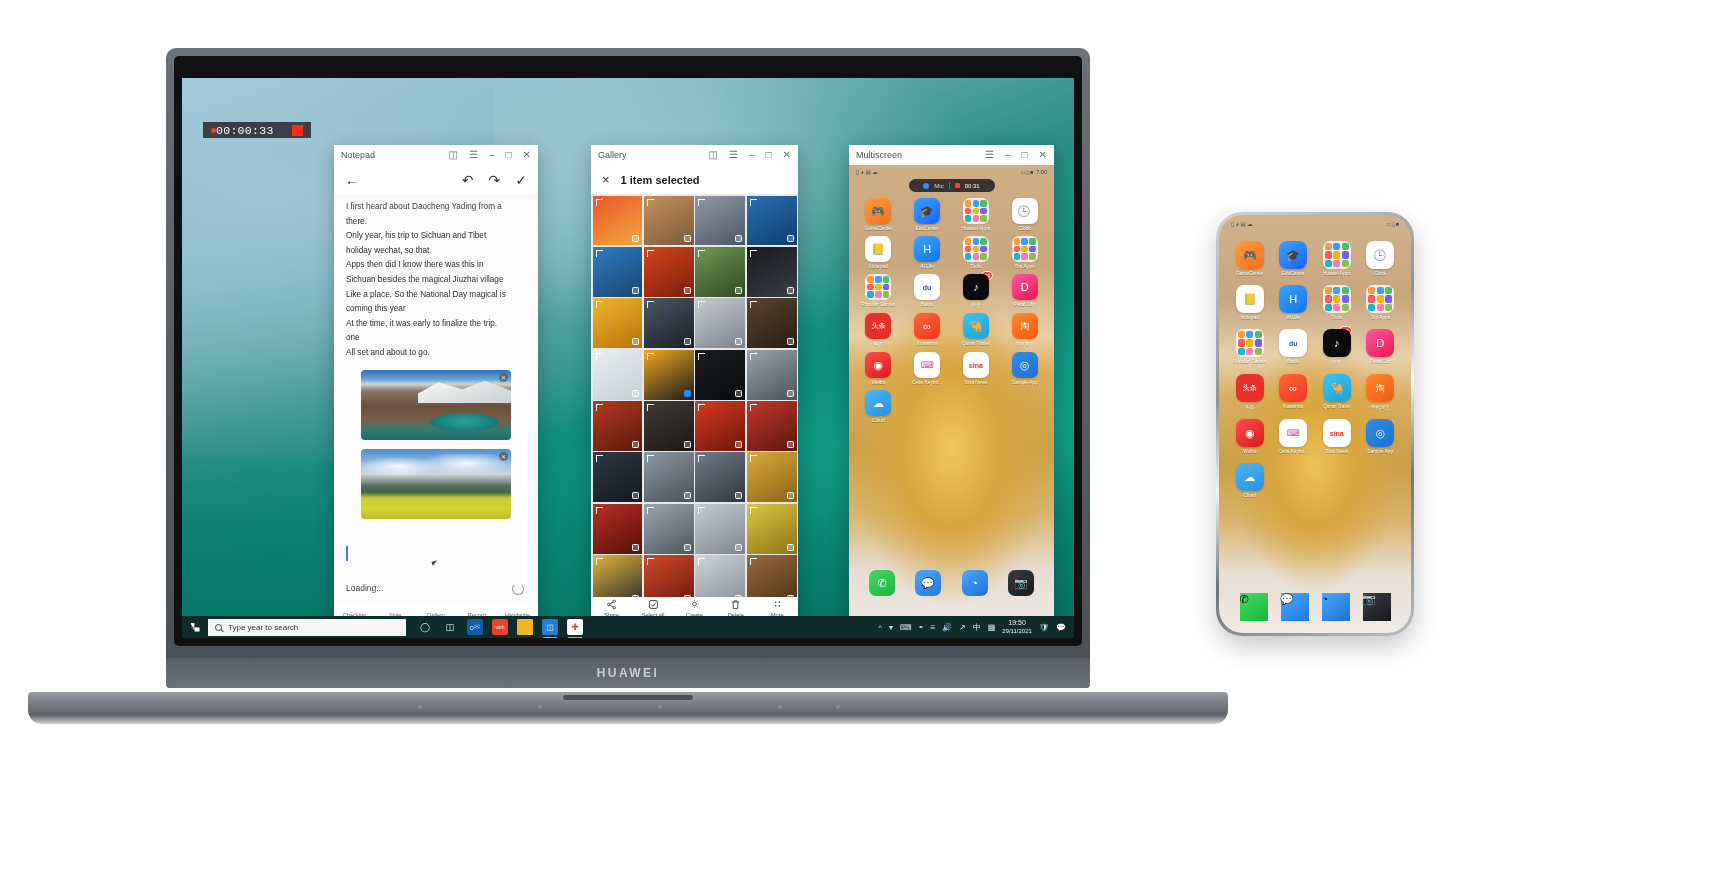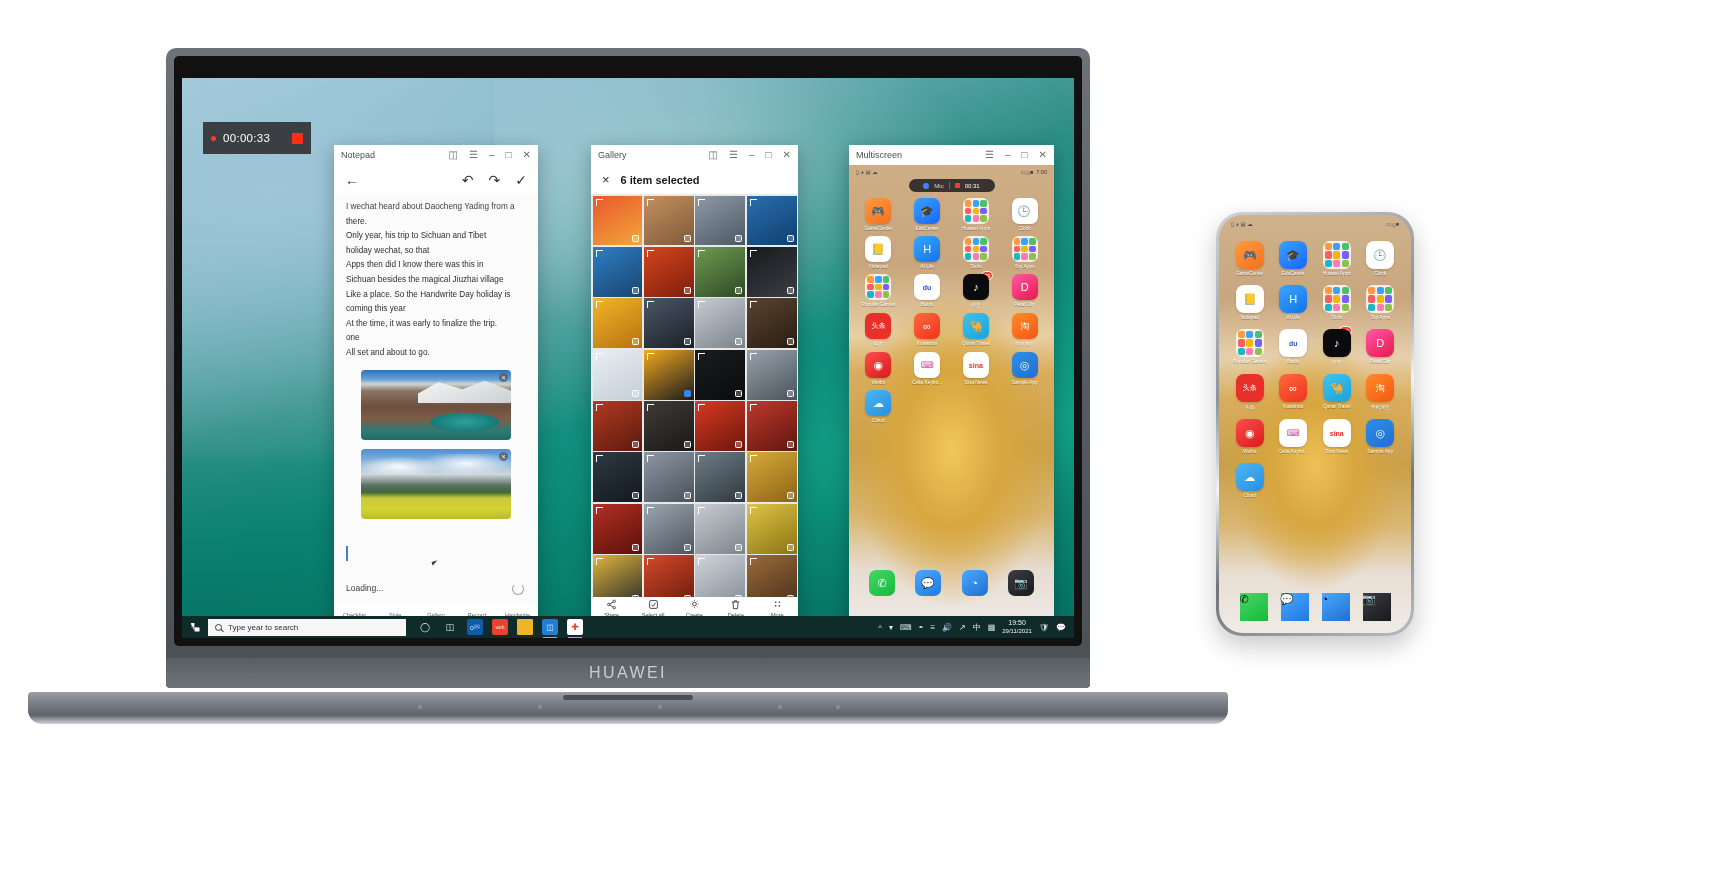--- a/index.html
+++ b/index.html
@@ -14,21 +14,21 @@
          border-radius:10px 10px 4px 4px; padding:10px 10px 0 10px; }
   .bezel { position:absolute; left:8px; top:8px; right:8px; bottom:42px;
            background:#111; border-radius:5px; }
   .cam { position:absolute; left:50%; top:13px; width:5px; height:5px; margin-left:-2px;
          background:#2a2d30; border-radius:50%; }
   .screen { position:absolute; left:8px; top:22px; right:8px; bottom:8px; overflow:hidden;
             background:#2f6f72; }
   .brandbar { position:absolute; left:0; bottom:0; width:924px; height:30px;
               background:linear-gradient(180deg,#595e64,#6e747a);
               border-radius:0 0 5px 5px; display:flex; align-items:center; justify-content:center; }
-  .brandbar span { color:#c8cdd2; font-size:16px; letter-spacing:2.4px; font-weight:normal; }
+  .brandbar span { color:#c8cdd2; font-size:12px; letter-spacing:2.4px; font-weight:bold; }
   .base { position:absolute; left:-138px; bottom:-8px; width:1200px; height:32px;
           background:linear-gradient(180deg,#9aa0a6 0%,#7d8288 30%,#5e6368 72%,#cfd3d7 100%);
           border-radius:4px 4px 14px 14px; }
   .base:after { content:""; position:absolute; left:50%; top:3px; margin-left:-65px;
           width:130px; height:5px; background:#4b5055; border-radius:3px; }
   .basedots { position:absolute; left:50%; top:13px; margin-left:-210px; width:420px; height:4px; }
   .basedots i { position:absolute; width:4px; height:4px; background:#8d9298; border-radius:50%; }
 
   
   .wall { position:absolute; inset:0;
@@ -41,22 +41,22 @@
        linear-gradient(115deg, rgba(255,255,255,.45) 0 2px, rgba(255,255,255,0) 2px 14px),
        linear-gradient(118deg, rgba(255,255,255,.22) 0 6px, rgba(255,255,255,0) 6px 34px),
        linear-gradient(122deg, rgba(0,0,0,.18) 0 4px, rgba(0,0,0,0) 4px 40px);
      transform:rotate(-6deg); opacity:.75; }
   .wall:after { content:""; position:absolute; right:-10%; top:-10%; width:75%; height:70%;
      background:radial-gradient(60% 60% at 30% 40%, rgba(255,255,255,.30), rgba(255,255,255,0) 70%);}
   .wallband { position:absolute; left:0; bottom:0; width:100%; height:34%;
      background:linear-gradient(180deg, rgba(5,120,105,.0), rgba(6,122,106,.55) 40%, rgba(5,110,96,.85)); }
 
   
-  .rec { position:absolute; left:21px; top:44px; width:108px; height:32px; background:#3b3f44;
-         display:flex; align-items:center; gap:7px; padding:0 8px; }
+  .rec { position:absolute; left:21px; top:44px; width:108px; height:16px; background:#3b3f44;
+         display:flex; align-items:center; padding:0 8px;font-family:Liberation Mono, monospace; }
   .rec .dot { width:5px;height:5px;border-radius:50%;background:#ff3b30; }
   .rec .t { color:#fff; font-size:11.5px; letter-spacing:.3px; }
   .rec .stop { margin-left:auto; width:11px;height:11px;background:#ff2d16; }
 
   
   .win { position:absolute; background:#fff; box-shadow:0 5px 18px rgba(0,0,0,.28);
          overflow:hidden; display:flex; flex-direction:column; }
   .win-title { height:20px; display:flex; align-items:center; padding:0 7px; gap:0;
                background:#fff; flex:0 0 auto; }
   .win-title .nm { font-size:9px; color:#4b4f53; }
@@ -259,27 +259,27 @@
             </div>
             <div class="np-toolbar">
               <span>←</span>
               <span class="right">
                 <span>↶</span>
                 <span>↷</span>
                 <span>✓</span>
               </span>
             </div>
             <div class="np-body">
-              <div class="np-line clip">I wechat heard about Daocheng Yading from a</div>
+              <div class="np-line clip">I first heard about Daocheng Yading from a</div>
               <div class="np-line">there.</div>
               <div class="np-line">Only year, his trip to Sichuan and Tibet</div>
               <div class="np-line">holiday wechat, so that</div>
               <div class="np-line">Apps then did I know there was this in</div>
               <div class="np-line">Sichuan besides the magical Jiuzhai village</div>
-              <div class="np-line">Like a place. So the Handwrite Day holiday is</div>
+              <div class="np-line">Like a place. So the National Day magical is</div>
               <div class="np-line">coming this year</div>
               <div class="np-line">At the time, it was early to finalize the trip.</div>
               <div class="np-line">one</div>
               <div class="np-line">All set and about to go.</div>
 
               <div class="np-img img-mtn">
                 <span class="x">×</span>
               </div>
               <div class="np-img img-field">
                 <span class="x">×</span>
@@ -308,21 +308,21 @@
               <span class="tools">
                 <span>◫</span>
                 <span>☰</span>
                 <span>–</span>
                 <span>□</span>
                 <span>✕</span>
               </span>
             </div>
             <div class="gl-head">
               <span class="x">×</span>
-              <span class="t">6 item selected</span>
+              <span class="t">1 item selected</span>
             </div>
             <div class="gl-grid" id="gl-grid">
                 <div class="cell" style="background: linear-gradient(150deg, rgb(232, 88, 42), rgb(243, 166, 61));">
                   <i class="corner"></i>
                   <i class="chk"></i>
                 </div>
                 <div class="cell" style="background: linear-gradient(150deg, rgb(196, 144, 95), rgb(125, 90, 58));">
                   <i class="corner"></i>
                   <i class="chk"></i>
                 </div>

